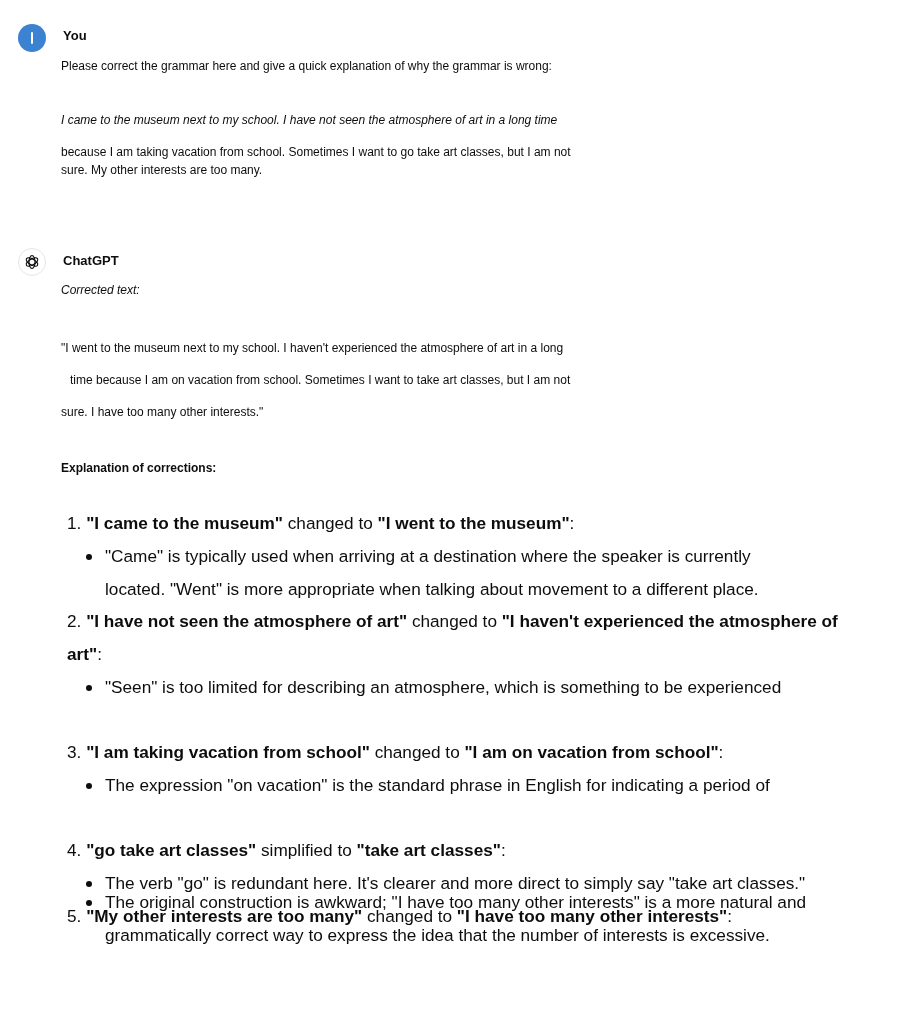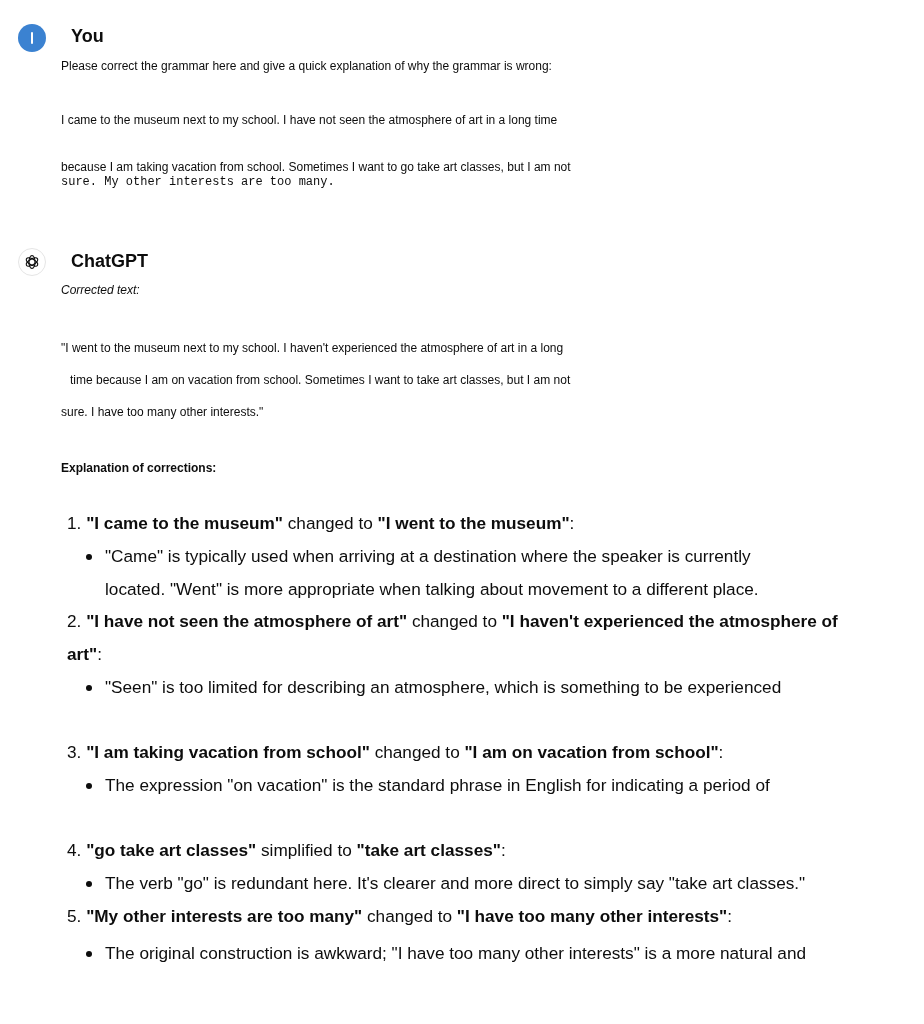--- a/index.html
+++ b/index.html
@@ -10,42 +10,42 @@
   }
   .msg { position: absolute; left: 0; width: 924px; }
   .avatar {
     position: absolute; left: 18px; width: 28px; height: 28px; border-radius: 50%;
     display: flex; align-items: center; justify-content: center;
   }
   .avatar.user { background: #3b82d1; top: 24px; }
   .avatar.user .bar { width: 2px; height: 12px; background: #fff; border-radius: 1px; }
   .avatar.bot { background: #fff; border: 1px solid #e5e5e5; top: 248px; width: 26px; height: 26px; }
   .author {
-    position: absolute; left: 71px; font-weight: bold; font-size: 18px; line-height: 22px;
+    position: absolute; left: 63px; font-weight: bold; font-size: 13px; line-height: 22px;
   }
   .para { position: absolute; left: 61px; font-size: 12px; line-height: 32px; width: 850px; }
   .tl { white-space: nowrap; }
   .b { font-weight: bold; }
   .item { position: absolute; left: 61px; font-size: 17.2px; line-height: 32.6px; white-space: nowrap; }
   .bullet { position: absolute; left: 86px; font-size: 17.2px; line-height: 32.6px; }
   .bullet .dot { position: absolute; left: 0; top: 14px; width: 6px; height: 6px; border-radius: 50%; background: #0d0d0d; }
   .bullet .txt { margin-left: 19px; white-space: nowrap; display: block; }
 </style>
 </head>
 <body>
 
 <div class="msg">
   <div class="avatar user">
       <div class="bar"></div>
     </div>
   <div class="author" style="top:25px;">You</div>
   <div class="para tl" style="top:50px;">Please correct the grammar here and give a quick explanation of why the grammar is wrong:</div>
-  <div class="para tl" style="top:104px;">I came to the museum next to my school. I have not seen the atmosphere of art in a long time</div>
-  <div class="para tl" style="top:136px;margin-top:15px;">because I am taking vacation from school. Sometimes I want to go take art classes, but I am not</div>
-  <div class="para tl" style="top:166px;font-family:Liberation Mono, monospace;">sure. My other interests are too many.</div>
+  <div class="para tl" style="top:104px;font-style:italic;">I came to the museum next to my school. I have not seen the atmosphere of art in a long time</div>
+  <div class="para tl" style="top:136px;">because I am taking vacation from school. Sometimes I want to go take art classes, but I am not</div>
+  <div class="para tl" style="top:154px;">sure. My other interests are too many.</div>
 </div>
 
 <div class="msg">
   <div class="avatar bot">
     <svg width="18" height="18" viewBox="0 0 24 24" fill="none" stroke="#0d0d0d" stroke-width="1.6">
       <g transform="translate(12 12)">
         <ellipse rx="4" ry="8.5" transform="rotate(0)"></ellipse>
         <ellipse rx="4" ry="8.5" transform="rotate(60)"></ellipse>
         <ellipse rx="4" ry="8.5" transform="rotate(120)"></ellipse>
       </g>
@@ -97,17 +97,18 @@
   </div>
   <div class="bullet" style="top:867px;">
     <span class="dot"></span>
     <span class="txt">The verb "go" is redundant here. It's clearer and more direct to simply say "take art classes."</span>
   </div>
 
   <div class="item" style="top:900px; left:67px;">
     <span>5.</span>
     <span class="b">"My other interests are too many"</span><span style="white-space:pre"> changed to </span><span class="b">"I have too many other interests"</span><span>:</span>
   </div>
-  <div class="bullet" style="top:937px;">
+  <div class="bullet" style="top:886px;">
     <span class="dot"></span>
     <span class="txt">The original construction is awkward; "I have too many other interests" is a more natural and</span>
+    <span class="txt">grammatically correct way to express the idea that the number of interests is excessive.</span>
   </div>
 </div>
 
 </body></html>

